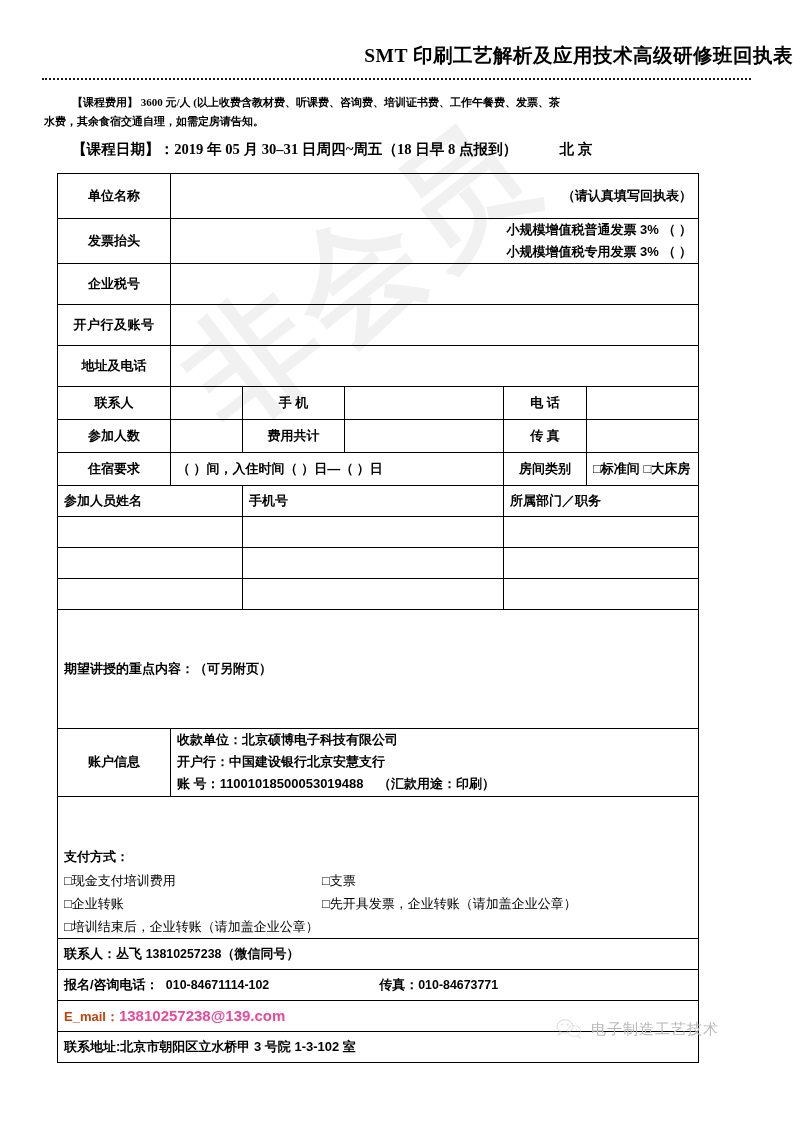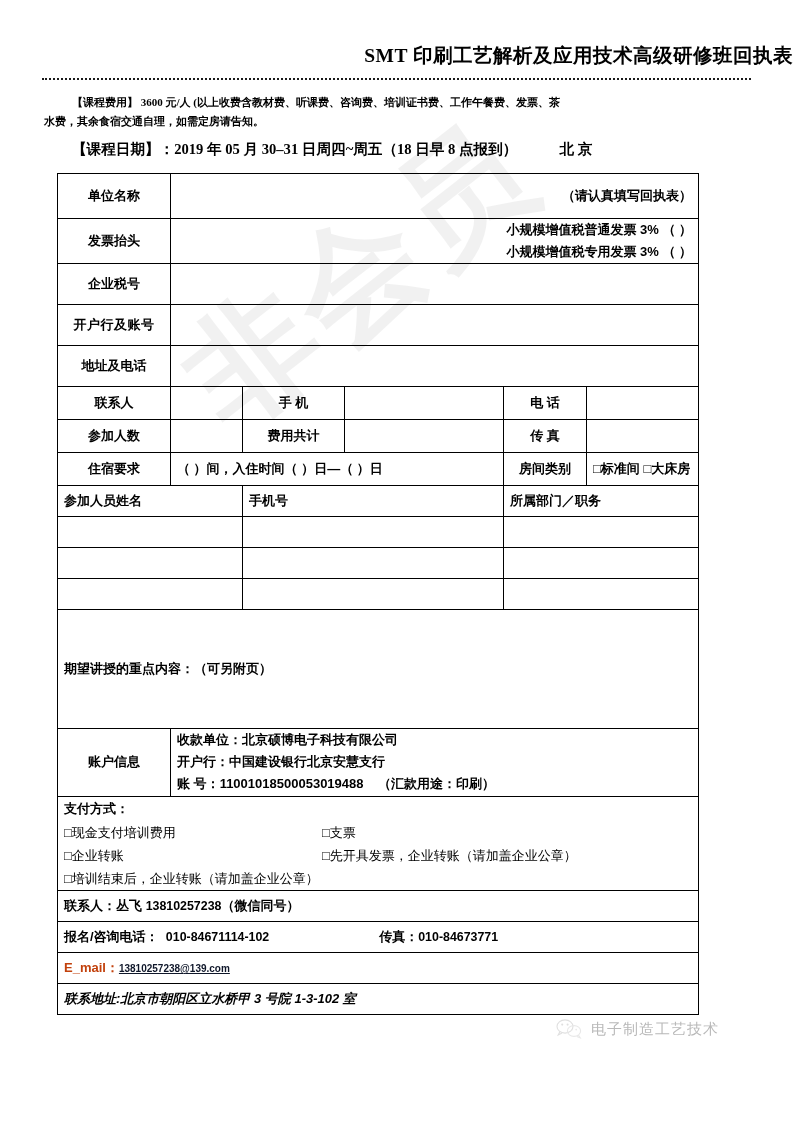--- a/index.html
+++ b/index.html
@@ -108,21 +108,21 @@
     padding: 0 6px;
     vertical-align: middle;
     background: transparent;
   }
   .lbl { text-align: center; }
   .lbl-wide { text-align: center; letter-spacing: 0.5px; }
   .h44 { height: 44px; }
   .h40 { height: 40px; }
   .h32 { height: 32px; }
   .h30 { height: 30px; }
-  .h34 { height: 34px; font-style: italic; }
+  .h34 { height: 34px; }
 
   .cell-note {
     text-align: right;
     font-size: 12.5px;
     padding-right: 14px;
     padding-bottom: 2px;
     vertical-align: bottom;
     height: 44px;
   }
   .inv-lines {
@@ -159,21 +159,21 @@
   }
 
   
   .pay-cell {
     text-align: left;
     padding: 5px 0 6px 10px;
     font-size: 12.6px;
     font-weight: bold;
     line-height: 1.78;
   }
-  .pay-head { margin-bottom: 1px; }
+  .pay-head { margin-bottom: 1px; margin-top: 48px; }
   .pay-row { display: flex; }
   .pay-row .c1 { width: 258px; }
   .pay-row .c2 { flex: 1; }
   .pay-single { font-weight: normal; }
 
   
   .contact-cell {
     text-align: left;
     padding: 0 0 0 12px;
     font-size: 13.6px;
@@ -181,24 +181,23 @@
     height: 30px;
     vertical-align: middle;
   }
   .contact-cell .num {
     font-family: "Liberation Sans", "DejaVu Sans", sans-serif;
     font-size: 12.4px;
   }
   .contact-cell .gap { display: inline-block; width: 110px; }
   .email-lbl { color: #c2410c; }
   .email-val {
-    color: #0f172a;
-    font-family: "Liberation Sans", "DejaVu Sans", sans-serif;
-    font-size: 10px;
-    text-decoration: underline;
+    color: #ec4899;
+    font-family: "Liberation Sans", "DejaVu Sans", sans-serif;
+    font-size: 15px;
   }
 
   
   .footer {
     position: absolute;
     left: 556px;
     top: 1018px;
     display: flex;
     align-items: center;
     gap: 9px;

